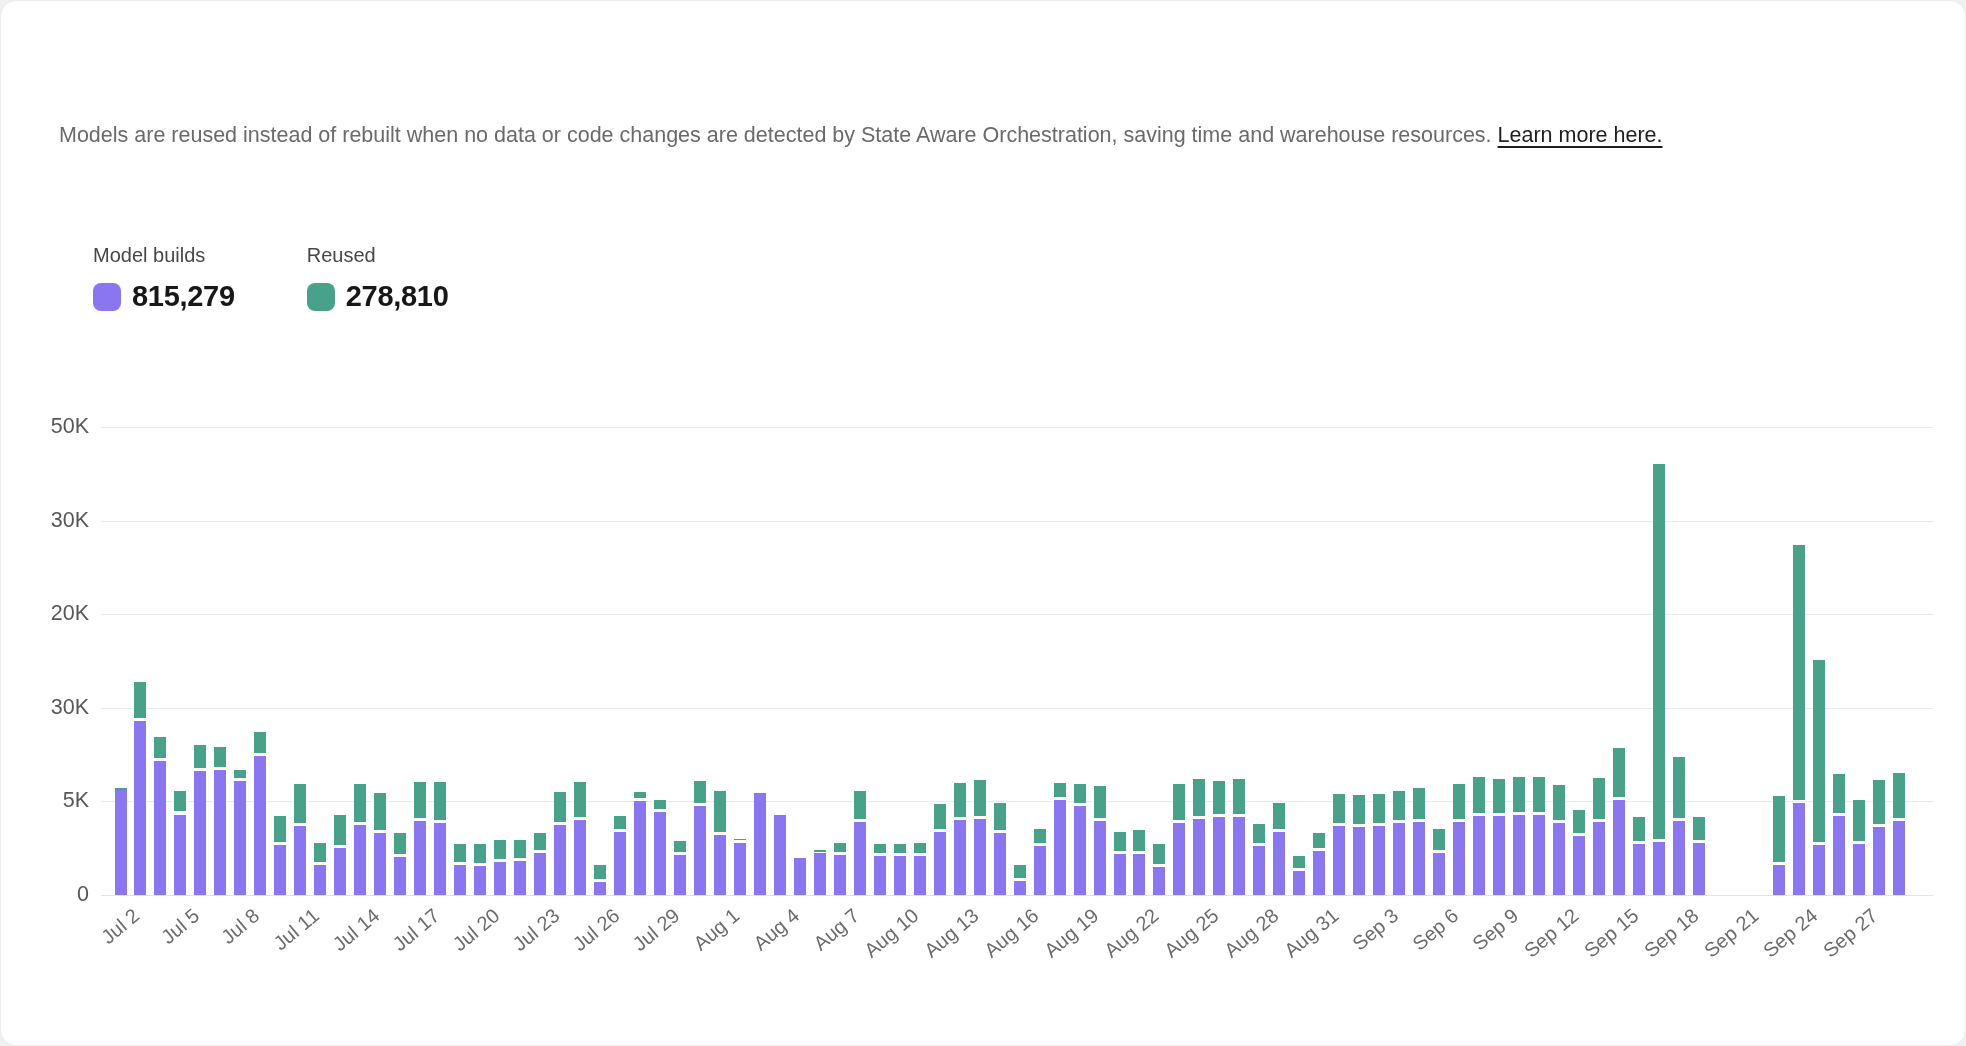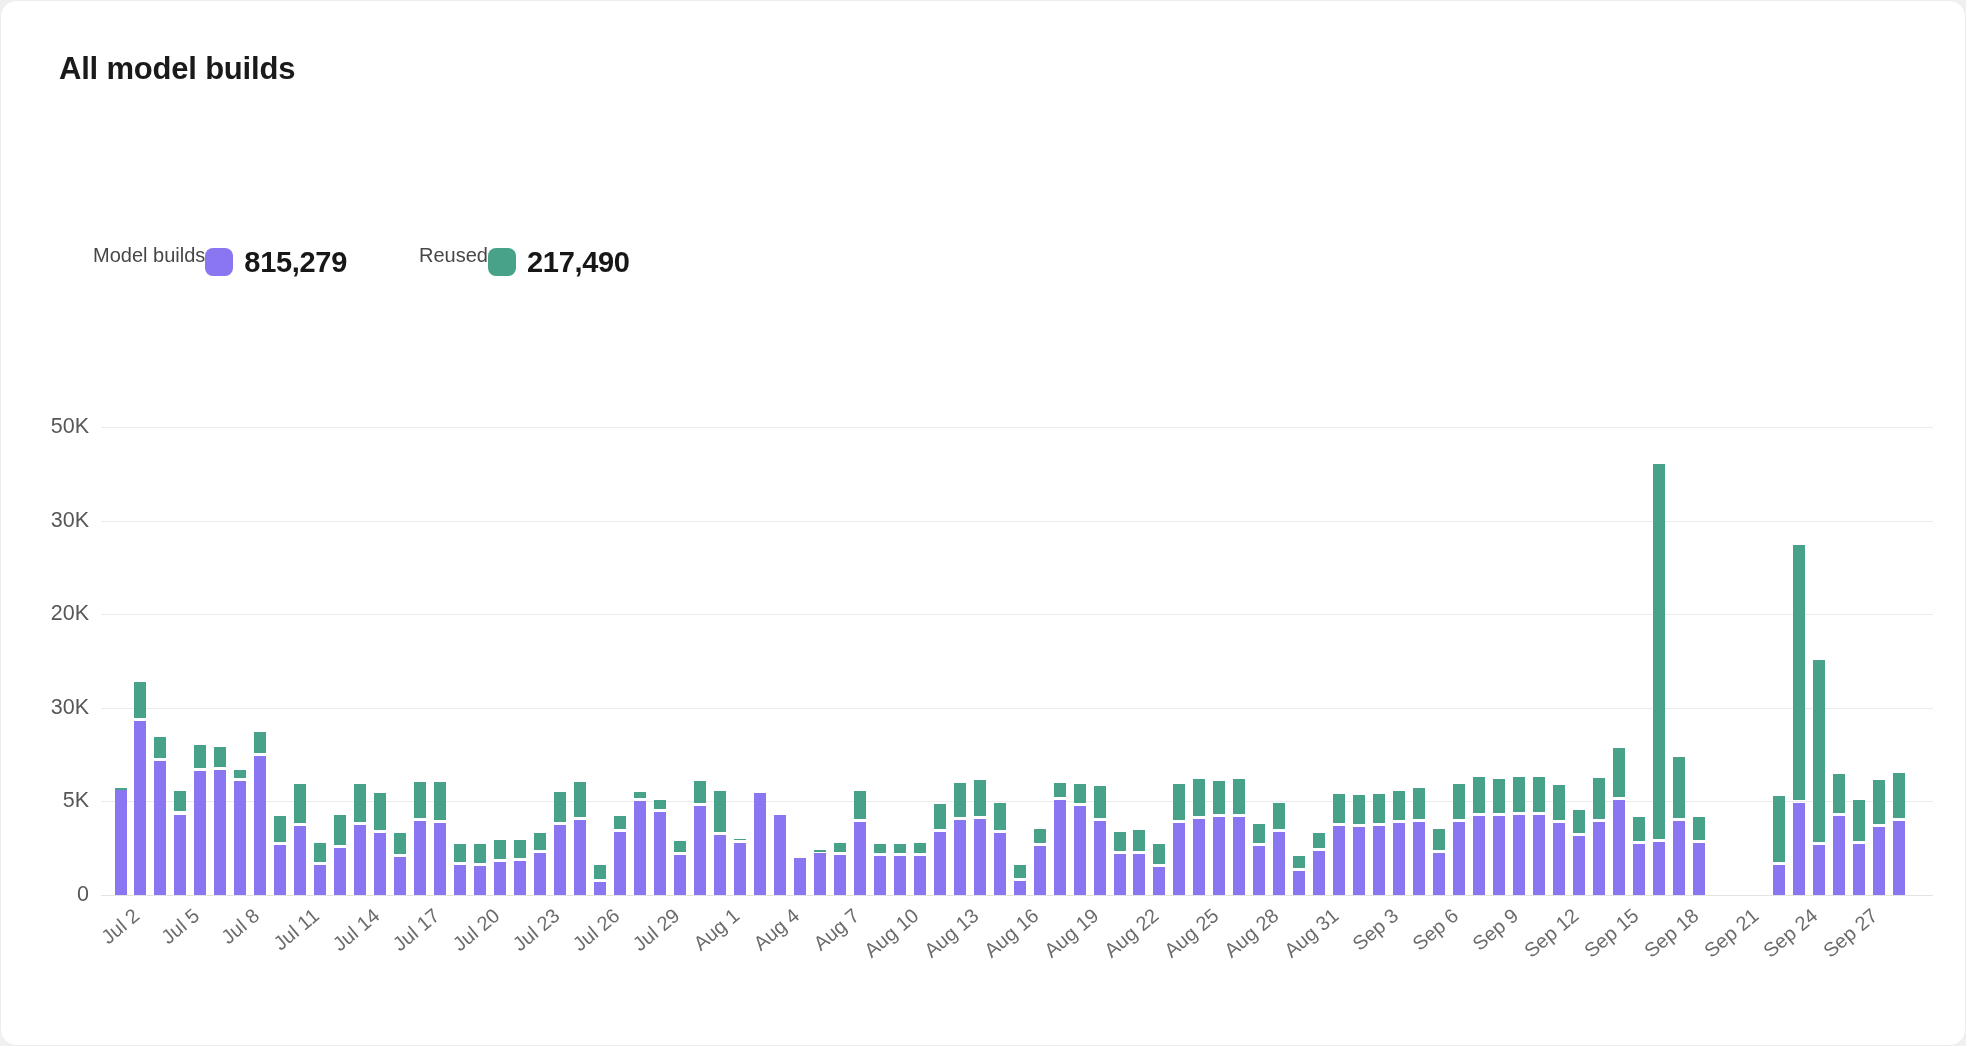--- a/index.html
+++ b/index.html
@@ -11,21 +11,21 @@
   .page-title{
     position:absolute; left:58px; top:50px; margin:0;
     font-size:31px; font-weight:700; color:#1a1a1a; letter-spacing:-.2px;
   }
   .desc{
     position:absolute; left:58px; top:118px; width:1808px; margin:0;
     font-size:21.5px; line-height:33px; color:#6a6a6a; font-weight:400;
   }
   .desc a{color:#1f1f1f; text-decoration:underline; text-underline-offset:4px; cursor:pointer;}
   .legend{position:absolute; left:92px; top:243px; display:flex; gap:72px;}
-  .legend-group{display:flex; }
+  .legend-group{display:flex; flex-direction:column;}
   .legend-label{font-size:20px; color:#474747; margin-bottom:13px;}
   .legend-valrow{display:flex; align-items:center;}
   .swatch{width:28px; height:28px; border-radius:8px; margin-right:11px;}
   .legend-value{font-size:29px; font-weight:700; color:#171717; letter-spacing:-.3px;}
   .chart{position:absolute; left:0; top:0; width:1966px; height:1046px;}
   .gridline{position:absolute; left:100px; width:1832px; height:1px; background:#ebebeb;}
   .axisline{position:absolute; left:100px; width:1832px; height:1px; background:#e3e3e3;}
   .ylab{
     position:absolute; left:6px; width:82px; text-align:right;
     font-size:21.5px; color:#575757;
@@ -33,36 +33,36 @@
   .xlab{
     position:absolute; top:903px; font-size:20px; color:#6b6b6b; white-space:nowrap;
     transform:rotate(-40deg); transform-origin:100% 0;
   }
   .bar-seg{position:absolute; width:12px;}
 </style>
 </head>
 <body>
 
 <div class="card">
-  <h1 class="page-title">All model builds</h1>
-
+
+  <p class="desc"><span>Models are reused instead of rebuilt when no data or code changes are detected by State Aware Orchestration, saving time and warehouse resources. </span><a>Learn more here.</a></p>
 
   <div class="legend">
     <div class="legend-group">
       <div class="legend-label">Model builds</div>
       <div class="legend-valrow">
         <div class="swatch" style="background:#8b76f2"></div>
         <div class="legend-value">815,279</div>
       </div>
     </div>
     <div class="legend-group">
       <div class="legend-label">Reused</div>
       <div class="legend-valrow">
         <div class="swatch" style="background:#48a28a"></div>
-        <div class="legend-value">217,490</div>
+        <div class="legend-value">278,810</div>
       </div>
     </div>
   </div>
 
   <div class="chart" id="chart">
       <div class="axisline" style="top: 894px;"></div>
       <div class="ylab" style="top: 881px;">0</div>
       <div class="gridline" style="top: 800.4px;"></div>
       <div class="ylab" style="top: 787.4px;">5K</div>
       <div class="gridline" style="top: 706.8px;"></div>

